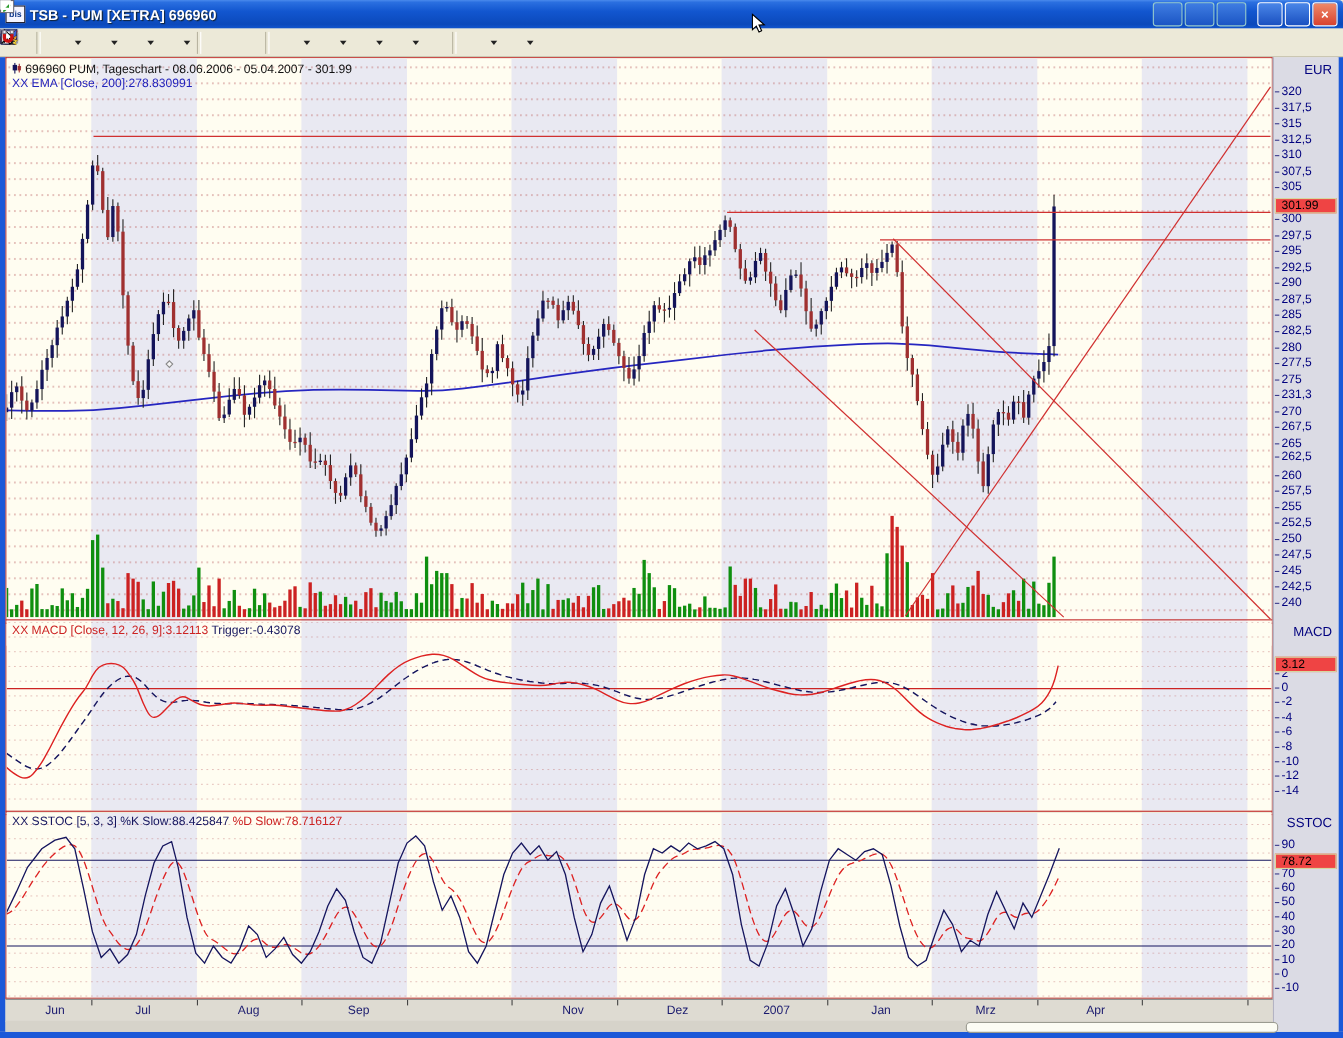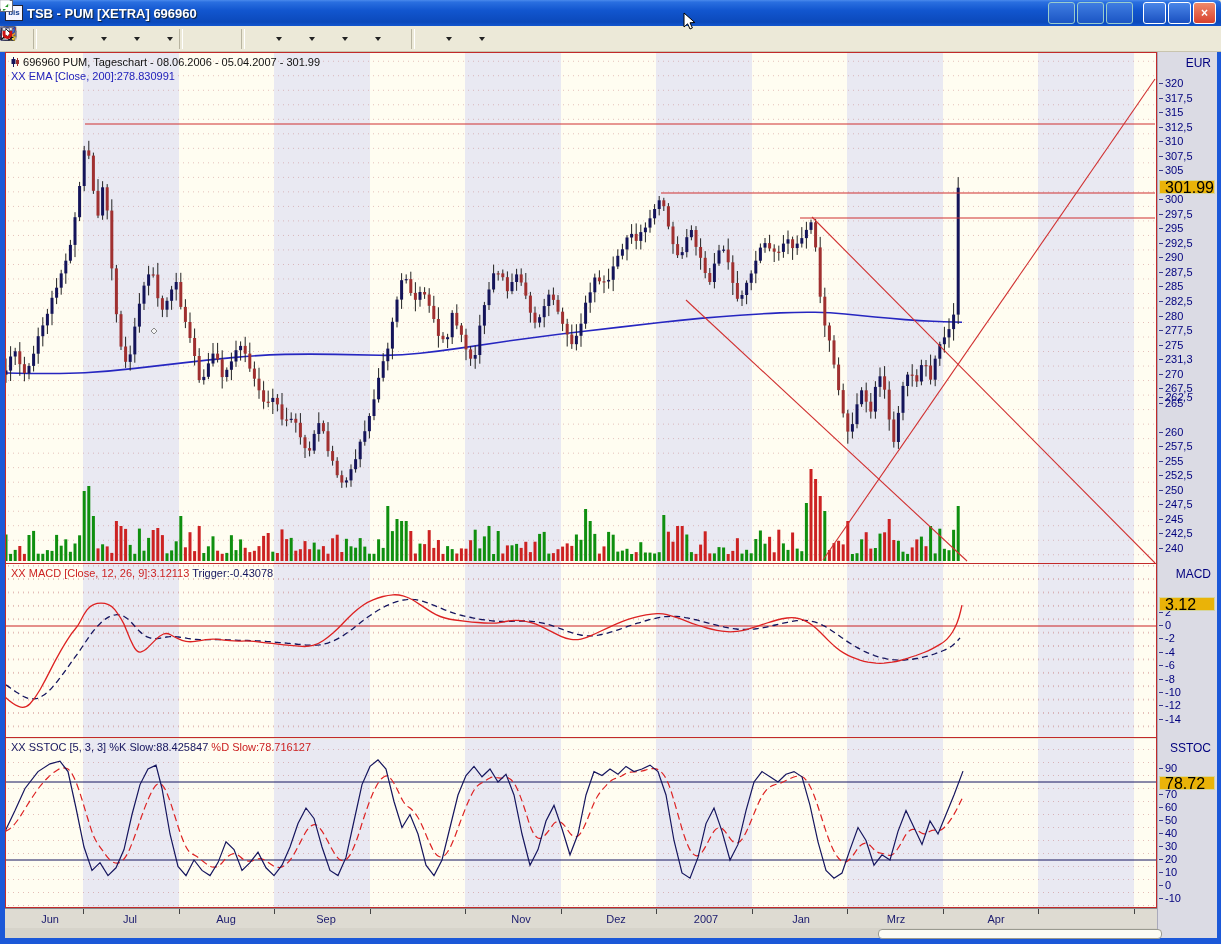--- a/index.html
+++ b/index.html
@@ -36,22 +36,22 @@
   .stripe{position:absolute;top:0;bottom:0;background:#e9e9f2;}
   .gridline-layer{position:absolute;left:0;top:0;right:0;bottom:0;
     background-image:radial-gradient(circle,rgba(195,115,115,.45) .6px,transparent .95px);}
   .pane-header{position:absolute;left:5px;font-size:11px;white-space:nowrap;z-index:5;}
   
   #axis-col{left:1157px;top:52px;width:59px;height:886px;background:#dbdbe4;
     border-left:1px solid #aab;font-size:11px;color:#00007e;}
   .axis-caption{position:absolute;right:6px;font-size:12px;color:#00007e;}
   .tick-label{position:absolute;left:7px;height:12px;line-height:12px;color:#00007e;white-space:nowrap;}
   .tick-label::before{content:"";position:absolute;left:-6px;top:6px;width:4px;height:1px;background:#3a3a8c;}
-  .hl-box{position:absolute;left:1px;width:56px;height:14px;background:#eab308;border:1px solid #d6d6a0;
-    color:#000;font-size:16px;line-height:13px;padding-left:5px;z-index:6;box-sizing:border-box;}
+  .hl-box{position:absolute;left:1px;width:56px;height:14px;background:#ef4444;border:1px solid #d6d6a0;
+    color:#000;font-size:11px;line-height:13px;padding-left:5px;z-index:6;box-sizing:border-box;}
   
   #month-strip{left:5px;top:908px;width:1152px;height:20px;background:#dedbd2;border-top:1px solid #888;}
   .month-label{position:absolute;top:4px;font-size:11px;color:#1a1a6e;transform:translateX(-50%);}
   .month-tick{position:absolute;top:0;width:1px;height:5px;background:#444;}
   #bottom-gap{left:5px;top:928px;width:1152px;height:10px;background:#d6d3ca;}
   #scroll-track{left:873px;top:1px;width:282px;height:8px;background:#fcfcf4;border:1px solid #9a9a90;border-radius:4px;}
   svg{position:absolute;left:0;top:0;}
   .hdr-black{color:#111;}
   .hdr-blue{color:#2222bb;}
   .hdr-red{color:#cc2222;}
@@ -991,21 +991,21 @@
         <div class="tick-label" style="top: 213.906px;">287,5</div>
         <div class="tick-label" style="top: 228.438px;">285</div>
         <div class="tick-label" style="top: 242.969px;">282,5</div>
         <div class="tick-label" style="top: 257.5px;">280</div>
         <div class="tick-label" style="top: 272.031px;">277,5</div>
         <div class="tick-label" style="top: 286.562px;">275</div>
         <div class="tick-label" style="top: 301.094px;">231,3</div>
         <div class="tick-label" style="top: 315.625px;">270</div>
         <div class="tick-label" style="top: 330.156px;">267,5</div>
         <div class="tick-label" style="top: 344.688px;">265</div>
-        <div class="tick-label" style="top: 339px; font-style: italic;">262,5</div>
+        <div class="tick-label" style="top: 357px;">262,5</div>
         <div class="tick-label" style="top: 373.75px;">260</div>
         <div class="tick-label" style="top: 388.281px;">257,5</div>
         <div class="tick-label" style="top: 402.812px;">255</div>
         <div class="tick-label" style="top: 417.344px;">252,5</div>
         <div class="tick-label" style="top: 431.875px;">250</div>
         <div class="tick-label" style="top: 446.406px;">247,5</div>
         <div class="tick-label" style="top: 460.938px;">245</div>
         <div class="tick-label" style="top: 475.469px;">242,5</div>
         <div class="tick-label" style="top: 490px;">240</div>
         <div class="tick-label" style="top: 553.6px;">2</div>

